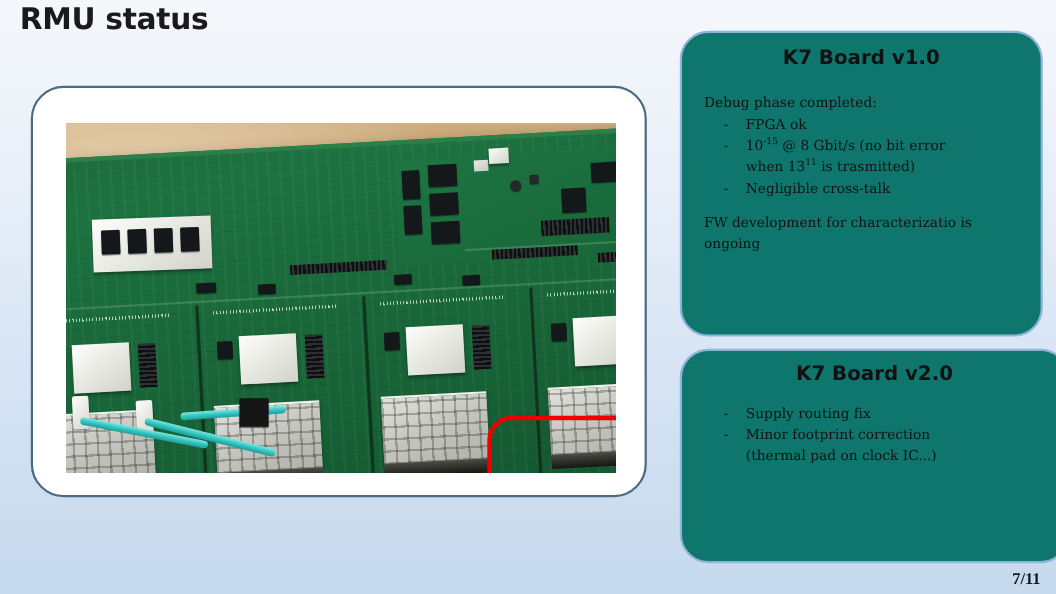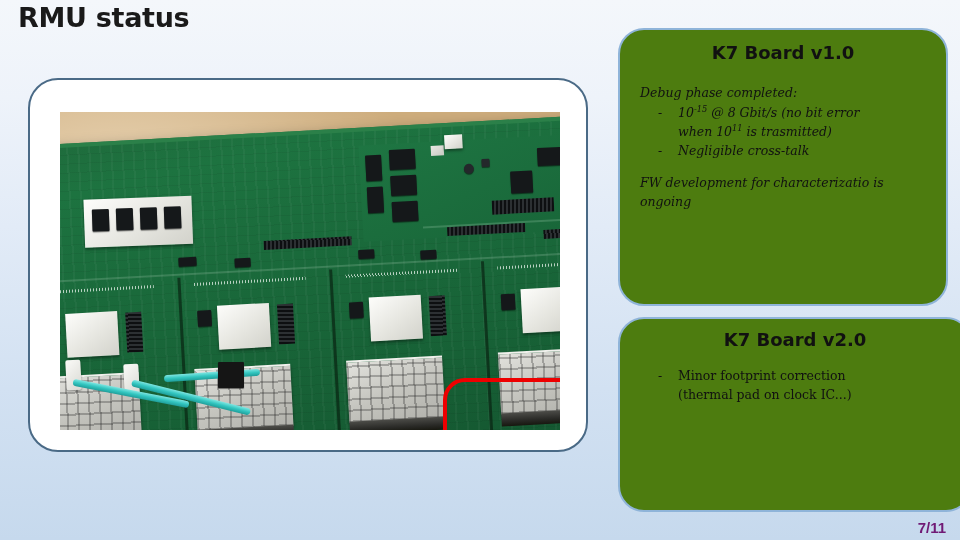--- a/index.html
+++ b/index.html
@@ -183,21 +183,21 @@
     width: 175px;
     height: 150px;
     border: 4px solid #ee0000;
     border-radius: 22px;
     z-index: 40;
   }
 
   
   .info-panel {
     position: absolute;
-    background: #4d7c0f;
+    background: #0f766e;
     border: 2px solid #8fb4d9;
     border-radius: 26px;
   }
   .panel-top {
     left: 618px;
     top: 28px;
     width: 330px;
     height: 278px;
   }
   .panel-bottom {
@@ -217,21 +217,21 @@
   }
   .panel-bottom .panel-heading { margin-top: 10px; }
 
   .panel-body {
     font-size: 12.5px;
     color: #111111;
     line-height: 1.53;
     font-family: "DejaVu Serif", serif;
     padding: 0 14px;
   }
-  .panel-top .panel-body { margin-top: 20px; font-style: italic; }
+  .panel-top .panel-body { margin-top: 20px; }
   .panel-bottom .panel-body { margin-top: 16px; }
 
   .lead { margin: 0 0 1px 6px; }
   .tail { margin: 12px 0 0 6px; }
 
   ul.dash-list { list-style: none; margin: 0 0 0 22px; padding: 0; }
   ul.dash-list > li {
     position: relative;
     padding-left: 22px;
     margin-bottom: 0px;
@@ -245,22 +245,22 @@
   .cont { display: block; padding-left: 0; }
 
   sup { font-size: 0.66em; vertical-align: super; line-height: 0; }
 
   .page-num {
     position: absolute;
     right: 14px;
     bottom: 4px;
     font-size: 15px;
     font-weight: bold;
-    color: #701a75;
-    font-family: Liberation Sans, sans-serif;
+    color: #0f172a;
+    font-family: Liberation Serif, serif;
   }
 </style>
 </head>
 <body>
 
 <div class="slide-title">RMU status</div>
 
 <div class="photo-panel">
   <div class="photo-frame">
 
@@ -355,36 +355,42 @@
     <div class="red-box"></div>
   </div>
 </div>
 
 <div class="info-panel panel-top">
   <div class="panel-heading">K7 Board v1.0</div>
   <div class="panel-body">
     <div class="lead">Debug phase completed:</div>
     <ul class="dash-list">
       <li>
+        <span>FPGA ok</span>
+      </li>
+      <li>
         <span class="cont"><span>10</span><sup>-15</sup><span> @ 8 Gbit/s (no bit error</span></span>
-        <span class="cont"><span>when 10</span><sup>11</sup><span> is trasmitted)</span></span>
+        <span class="cont"><span>when 13</span><sup>11</sup><span> is trasmitted)</span></span>
       </li>
       <li>
         <span>Negligible cross-talk</span>
       </li>
     </ul>
     <div class="tail">FW development for characterizatio is ongoing</div>
   </div>
 </div>
 
 <div class="info-panel panel-bottom">
   <div class="panel-heading">K7 Board v2.0</div>
   <div class="panel-body">
     <ul class="dash-list">
       <li>
+        <span>Supply routing fix</span>
+      </li>
+      <li>
         <span>Minor footprint correction</span>
         <span class="cont">(thermal pad on clock IC...)</span>
       </li>
     </ul>
   </div>
 </div>
 
 <div class="page-num">7/11</div>
 
 </body></html>

